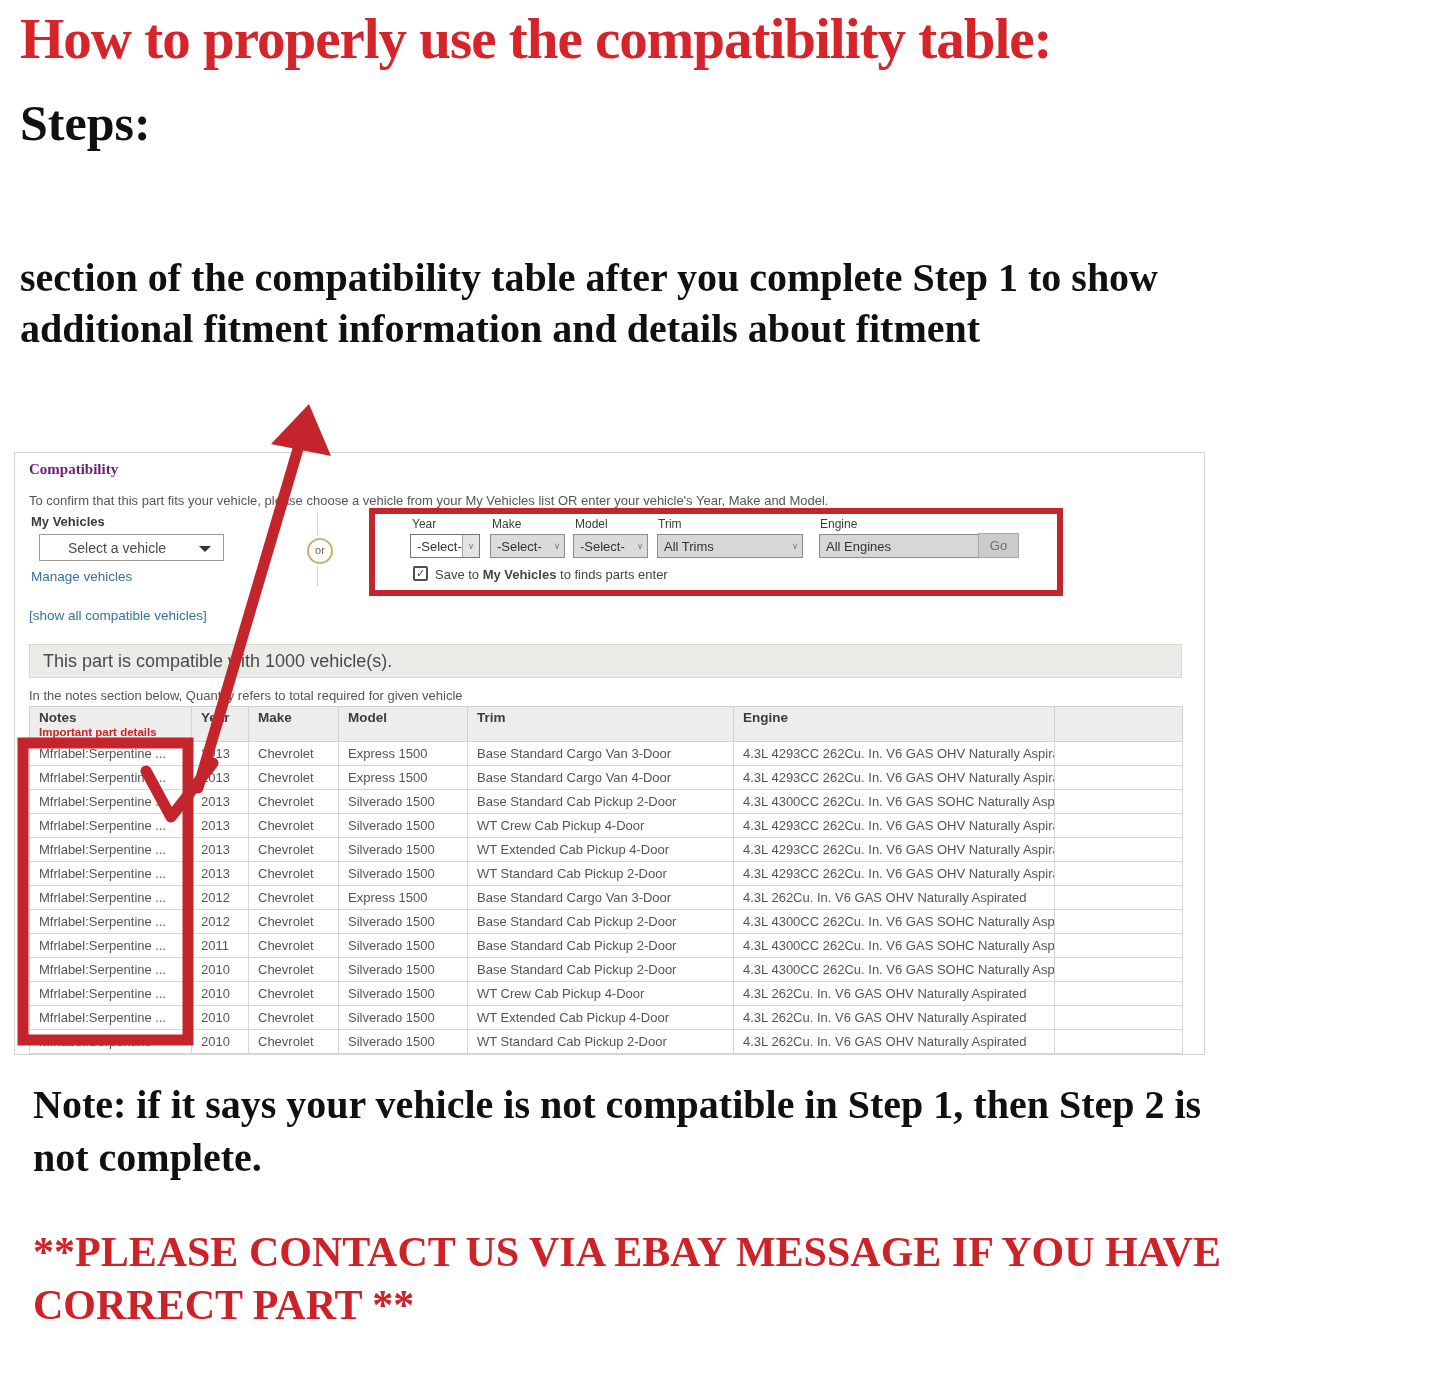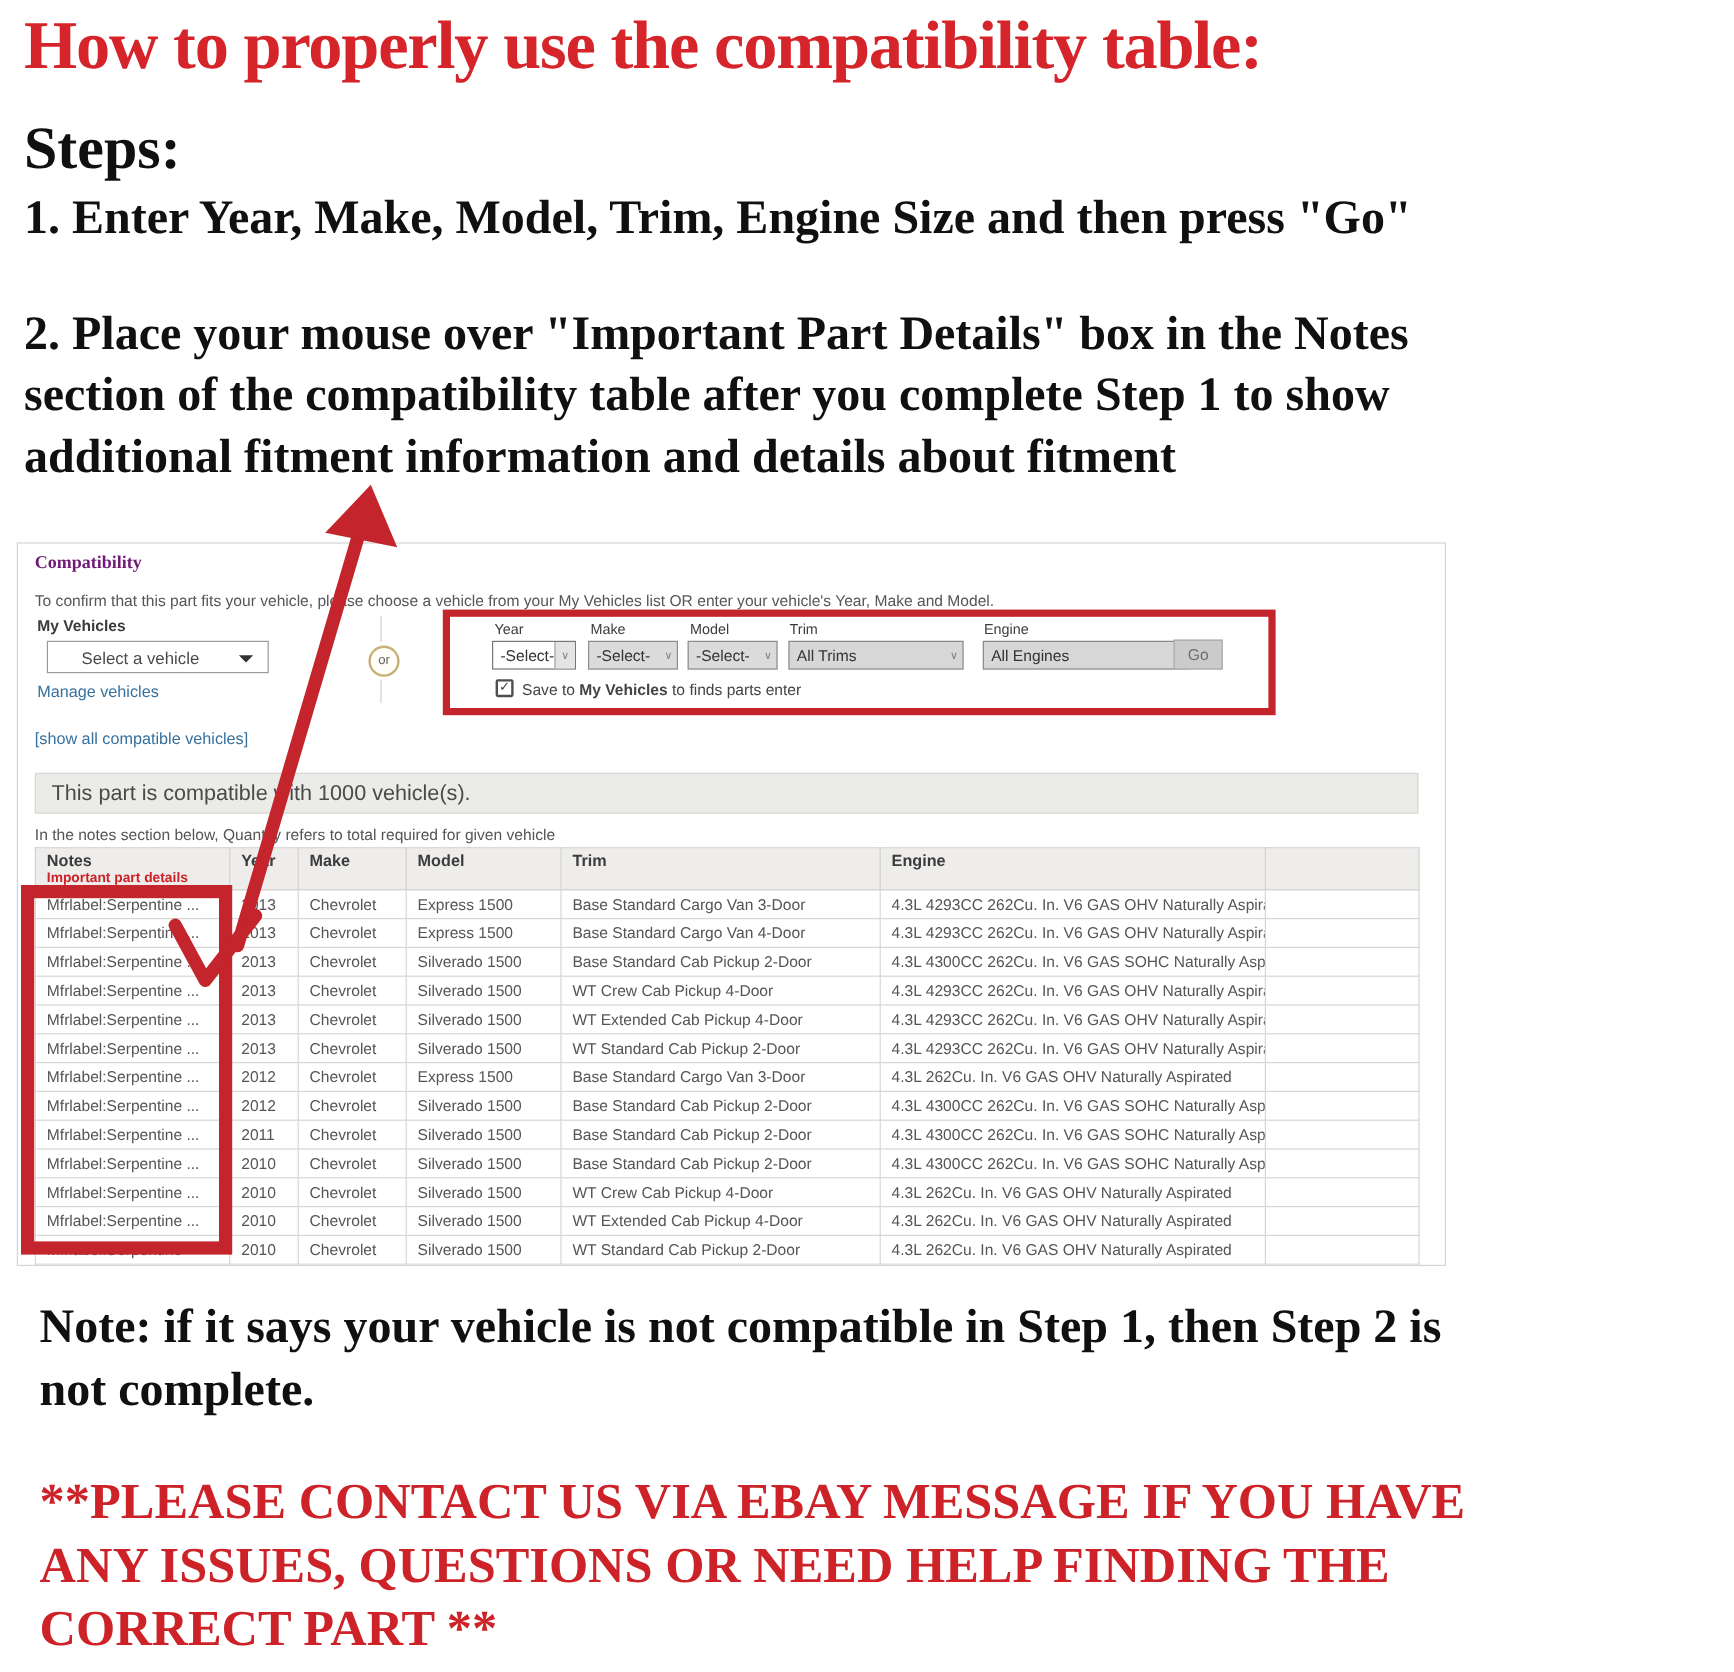--- a/index.html
+++ b/index.html
@@ -77,23 +77,21 @@
   #note-text{left:33px;top:1078px;font-size:40px;color:#101010;line-height:53px;}
   #contact-text{left:33px;top:1226px;font-size:42px;color:#cc2228;line-height:53px;}
 </style>
 </head>
 <body>
 
 <div id="page">
 
   <div id="main-title" class="abs serif nowrap">How to properly use the compatibility table:</div>
   <div id="steps-heading" class="abs serif nowrap">Steps:</div>
-  <div id="step1" class="abs serif nowrap">1. Enter Year, Make, Model, Trim, Engine Size and then press "Go"</div>
   <div id="step2" class="abs serif">
-    <div class="nowrap">2. Place your mouse over "Important Part Details" box in the Notes</div>
     <div class="nowrap">section of the compatibility table after you complete Step 1 to show</div>
     <div class="nowrap">additional fitment information and details about fitment</div>
   </div>
 
   <div id="panel" class="abs">
     <div id="compat-title" class="abs">Compatibility</div>
     <div id="compat-desc" class="abs nowrap">To confirm that this part fits your vehicle, please choose a vehicle from your My Vehicles list OR enter your vehicle's Year, Make and Model.</div>
 
     <div id="myvehicles-label" class="abs">My Vehicles</div>
     <div id="vehicle-select" class="abs">
@@ -298,17 +296,16 @@
     <polygon points="309,404 331,456 271,444" fill="#c4242b"></polygon>
     <polyline points="146,771 171,817 213,763" fill="none" stroke="#c4242b" stroke-width="11" stroke-linecap="round" stroke-linejoin="round"></polyline>
   </svg>
 
   <div id="note-text" class="abs serif">
     <div class="nowrap">Note: if it says your vehicle is not compatible in Step 1, then Step 2 is</div>
     <div class="nowrap">not complete.</div>
   </div>
   <div id="contact-text" class="abs serif">
     <div class="nowrap">**PLEASE CONTACT US VIA EBAY MESSAGE IF YOU HAVE</div>
-    <div class="nowrap">ANY ISSUES, QUESTIONS OR NEED HELP FINDING THE</div>
     <div class="nowrap">CORRECT PART **</div>
   </div>
 
 </div>
 
 </body></html>

